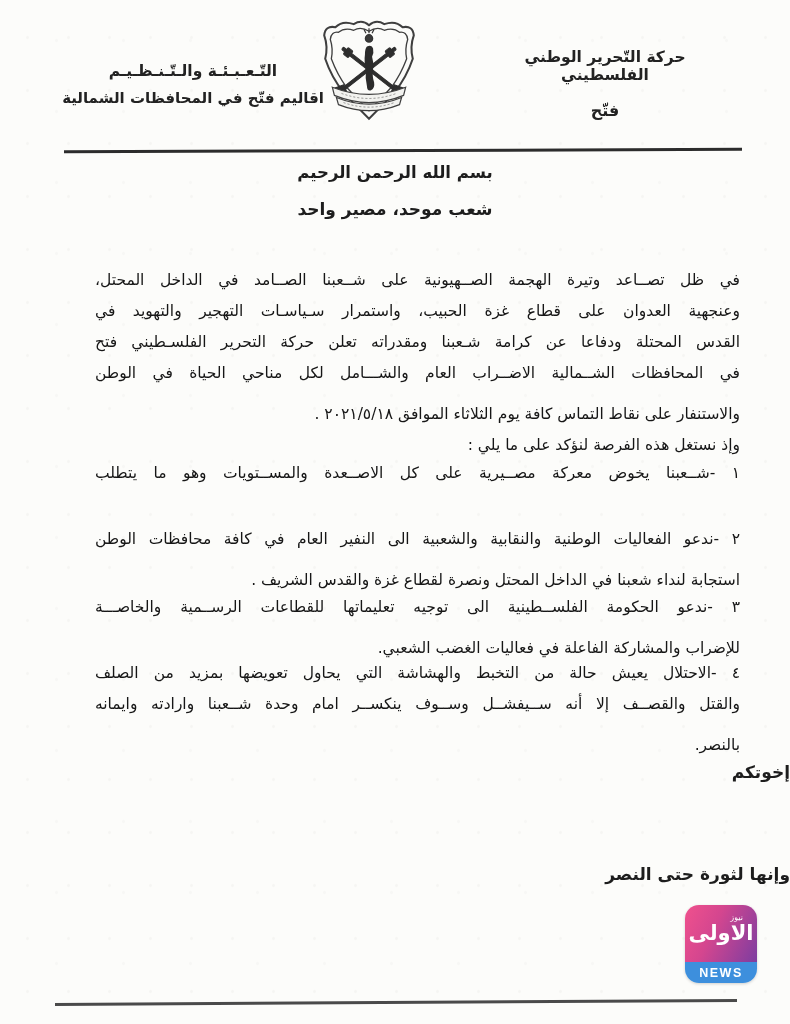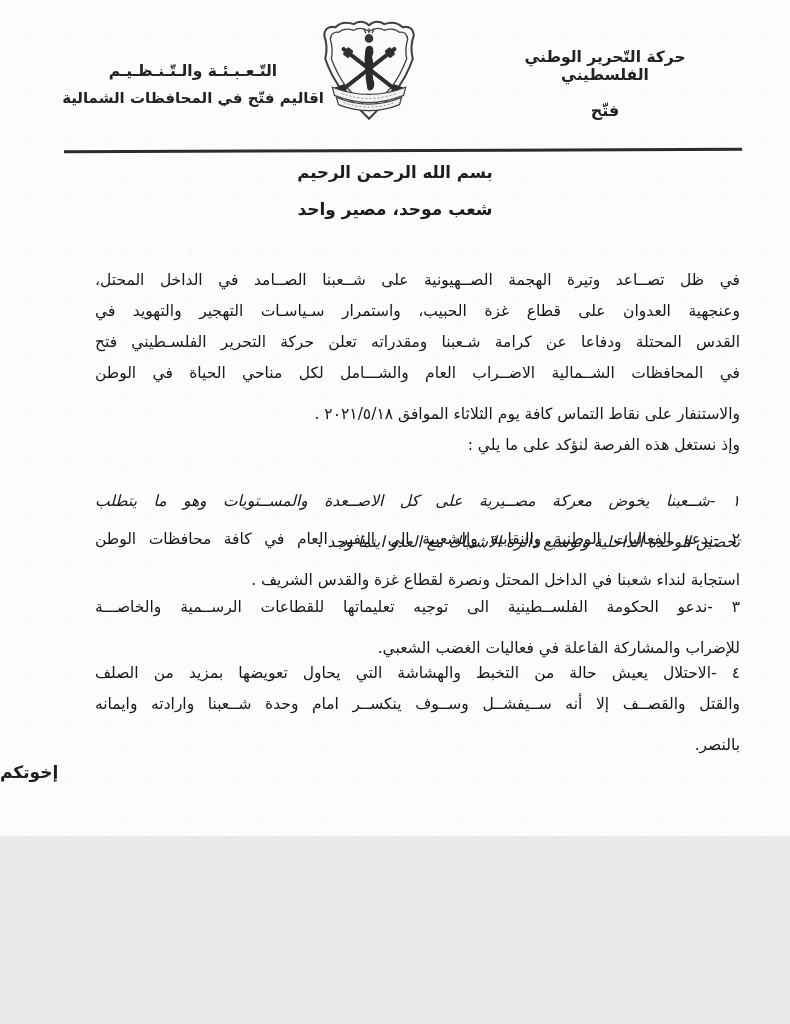--- a/index.html
+++ b/index.html
@@ -1,18 +1,18 @@
 <!DOCTYPE html>
 <html lang="ar"><head>
 <meta charset="utf-8">
 <style>
   html,body{margin:0;padding:0;background:#e9e9e7;}
   .page{
     position:relative;
-    width:790px;height:836px;
+    width:790px;height:1024px;
     margin:0 auto;
     background-color:#fcfcfa;
     background-image:
       radial-gradient(rgba(130,128,122,.05) 1px, transparent 1.6px),
       radial-gradient(rgba(130,128,122,.04) 1px, transparent 2px);
     background-size:41px 53px, 67px 71px;
     background-position:7px 11px, 23px 5px;
     overflow:hidden;
     font-family:"DejaVu Sans", sans-serif;
     color:#1d1d1d;
@@ -47,26 +47,26 @@
   
   .block{position:absolute; right:50px; left:95px;}
   .tline{
     display:block; height:31px; line-height:31px;
     font-size:15.5px; white-space:nowrap; color:#161616;
   }
   .tline.just{text-align:justify; text-align-last:justify; white-space:normal; overflow:hidden;}
   .tline.last{text-align:right;margin-top:10px;}
   .b-intro{top:265px;}
   .b-preamble{top:420px;}
-  .b-item1{top:486px;font-style:italic;}
+  .b-item1{top:458px;}
   .b-item2{top:524px;}
   .b-item3{top:592px;}
   .b-item4{top:658px;}
   
-  .sig{position:absolute; left:0; width:790px; text-align:left; font-weight:bold; font-size:17px;}
+  .sig{position:absolute; left:0; width:790px; text-align:right; font-weight:bold; font-size:17px;}
   .sig1{top:762px;}
   .sig2{top:796px;}
   .sig3{top:864px;}
   
   .news-badge{
     position:absolute; left:685px; top:905px; width:72px; height:78px;
     border-radius:14px; overflow:hidden;
     box-shadow:0 1px 3px rgba(0,0,0,.18);
   }
   .news-badge .grad{
@@ -151,21 +151,20 @@
     <span class="tline just">في المحافظات الشــمالية الاضــراب العام والشـــامل لكل مناحي الحياة في الوطن</span>
     <span class="tline last">والاستنفار على نقاط التماس كافة يوم الثلاثاء الموافق ٢٠٢١/٥/١٨ .</span>
   </div>
 
   <div class="block b-preamble">
     <span class="tline last">وإذ نستغل هذه الفرصة لنؤكد على ما يلي :</span>
   </div>
 
   <div class="block b-item1">
     <span class="tline just">١ -شــعبنا يخوض معركة مصــيرية على كل الاصــعدة والمســتويات وهو ما يتطلب</span>
-    <span class="tline last">تحصين الوحدة الداخلية وتوسيع دائرة الاشتباك مع العدو اينما وجد .</span>
   </div>
 
   <div class="block b-item2">
     <span class="tline just">٢ -ندعو الفعاليات الوطنية والنقابية والشعبية الى النفير العام في كافة محافظات الوطن</span>
     <span class="tline last">استجابة لنداء شعبنا في الداخل المحتل ونصرة لقطاع غزة والقدس الشريف .</span>
   </div>
 
   <div class="block b-item3">
     <span class="tline just">٣ -ندعو الحكومة الفلســطينية الى توجيه تعليماتها للقطاعات الرســمية والخاصـــة</span>
     <span class="tline last">للإضراب والمشاركة الفاعلة في فعاليات الغضب الشعبي.</span>

